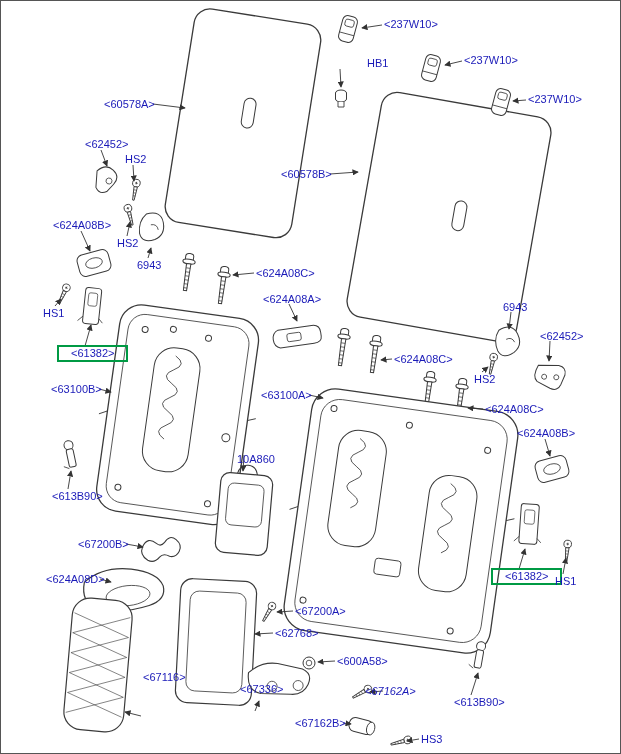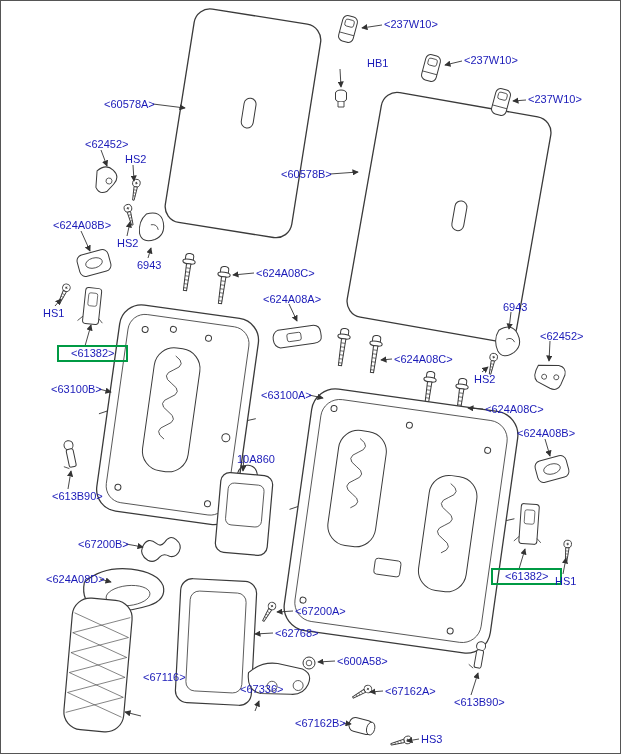--- a/index.html
+++ b/index.html
@@ -289,20 +289,20 @@
       <div class="part-label" style="left: 516px; top: 426px;">&lt;624A08B&gt;</div>
       <div class="part-label" style="left: 236px; top: 442px; margin-top: 10px;">10A860</div>
       <div class="part-label" style="left: 51px; top: 489px;">&lt;613B90&gt;</div>
       <div class="part-label" style="left: 77px; top: 537px;">&lt;67200B&gt;</div>
       <div class="part-label highlight" style="left: 495px; top: 570px;">&lt;61382&gt;</div>
       <div class="part-label" style="left: 554px; top: 574px;">HS1</div>
       <div class="part-label" style="left: 45px; top: 572px;">&lt;624A08D&gt;</div>
       <div class="part-label" style="left: 294px; top: 604px;">&lt;67200A&gt;</div>
       <div class="part-label" style="left: 274px; top: 626px;">&lt;62768&gt;</div>
       <div class="part-label" style="left: 336px; top: 654px;">&lt;600A58&gt;</div>
-      <div class="part-label" style="left: 384px; top: 684px;">&lt;67162A&gt;</div>
+      <div class="part-label" style="left: 364px; top: 684px; font-style: italic;">&lt;67162A&gt;</div>
       <div class="part-label" style="left: 453px; top: 695px;">&lt;613B90&gt;</div>
       <div class="part-label" style="left: 142px; top: 670px;">&lt;67116&gt;</div>
       <div class="part-label" style="left: 239px; top: 682px; text-align: right;">&lt;67336&gt;</div>
       <div class="part-label" style="left: 294px; top: 716px;">&lt;67162B&gt;</div>
       <div class="part-label" style="left: 420px; top: 732px;">HS3</div>
     </div>
 </div>
 
 </body></html>

